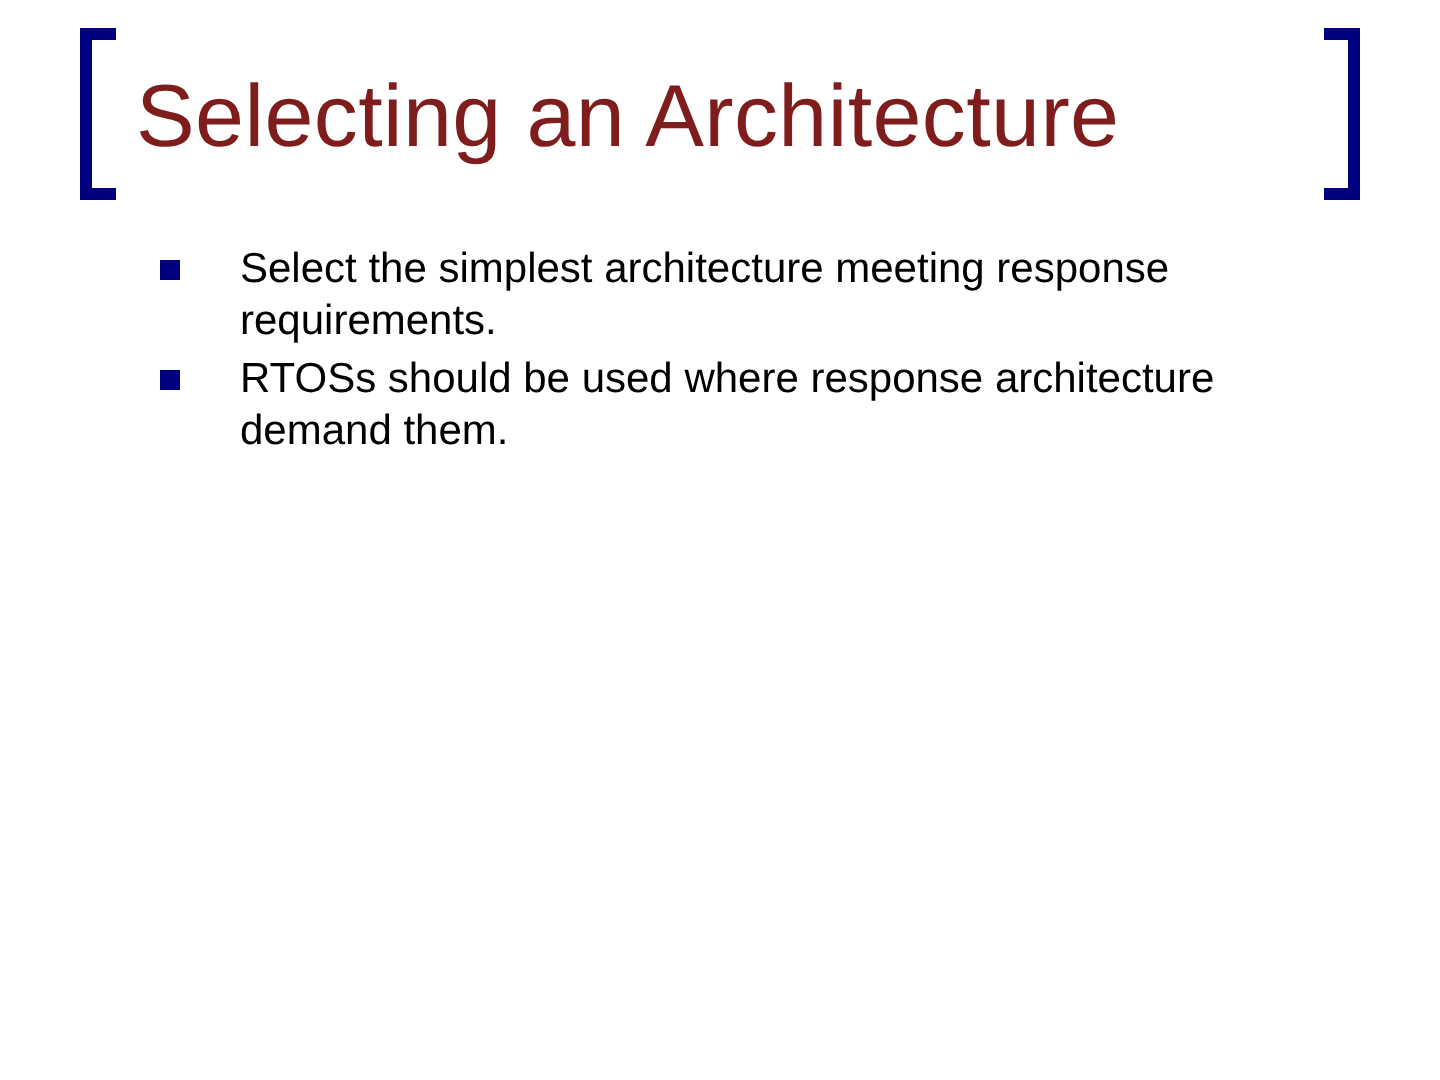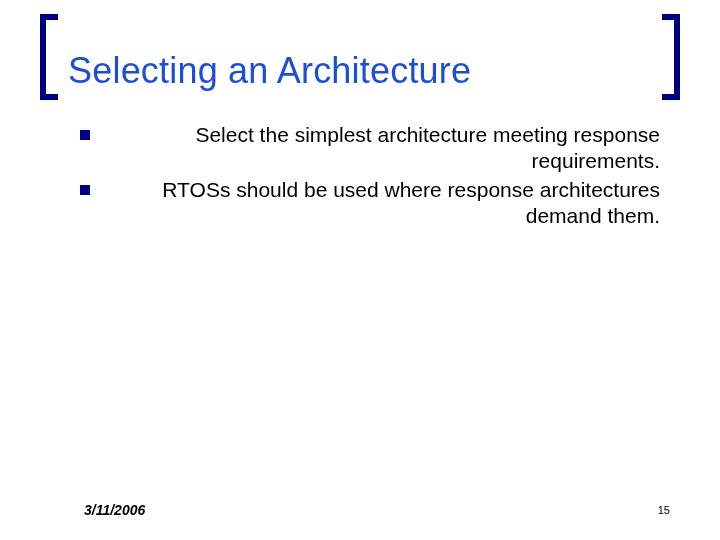--- a/index.html
+++ b/index.html
@@ -38,25 +38,25 @@
     left: 0;
     border-left: 6px solid #000080;
   }
   .bracket.right {
     right: 0;
     border-right: 6px solid #000080;
   }
   .title {
     position: absolute;
     left: 28px;
-    top: 22px;
-    font-size: 36px;
+    top: 6px;
+    font-size: 44px;
     font-weight: 400;
     letter-spacing: 0.2px;
-    color: #1d4ed8;
+    color: #7f1d1d;
   }
   .body {
     position: absolute;
     left: 80px;
     right: 60px;
     top: 122px;
   }
   .bullet-row {
     display: flex;
     align-items: flex-start;
@@ -68,21 +68,20 @@
     height: 10px;
     background: #000080;
     margin-top: 8px;
     margin-right: 30px;
   }
   .bullet-text {
     flex: 1 1 auto;
     font-size: 21px;
     line-height: 1.25;
     color: #000;
-    text-align: right;
   }
   .footer {
     position: absolute;
     left: 0;
     right: 0;
     bottom: 22px;
     height: 20px;
   }
   .footer-date {
     position: absolute;
@@ -112,22 +111,18 @@
     <div class="bracket right"></div>
   </div>
 
   <div class="body">
     <div class="bullet-row">
       <div class="bullet-mark"></div>
       <div class="bullet-text">Select the simplest architecture meeting response requirements.</div>
     </div>
     <div class="bullet-row">
       <div class="bullet-mark"></div>
-      <div class="bullet-text">RTOSs should be used where response architectures demand them.</div>
+      <div class="bullet-text">RTOSs should be used where response architecture demand them.</div>
     </div>
   </div>
 
-  <div class="footer">
-    <div class="footer-date">3/11/2006</div>
-    <div class="footer-page">15</div>
-  </div>
 
 </div>
 
 </body></html>

